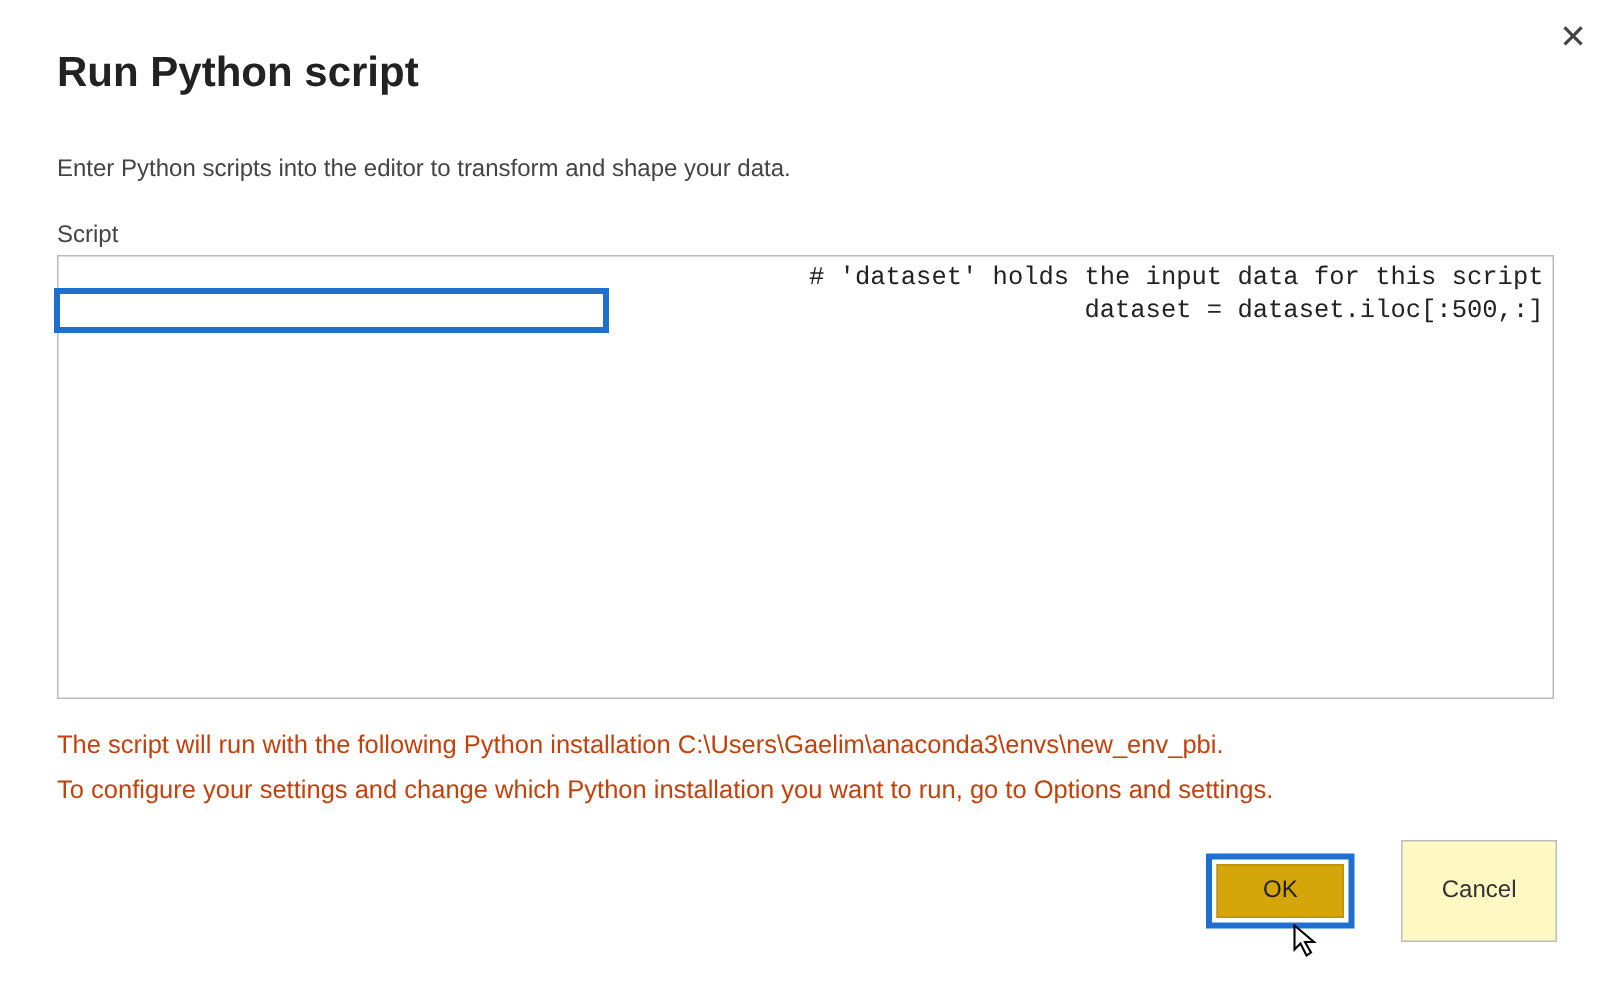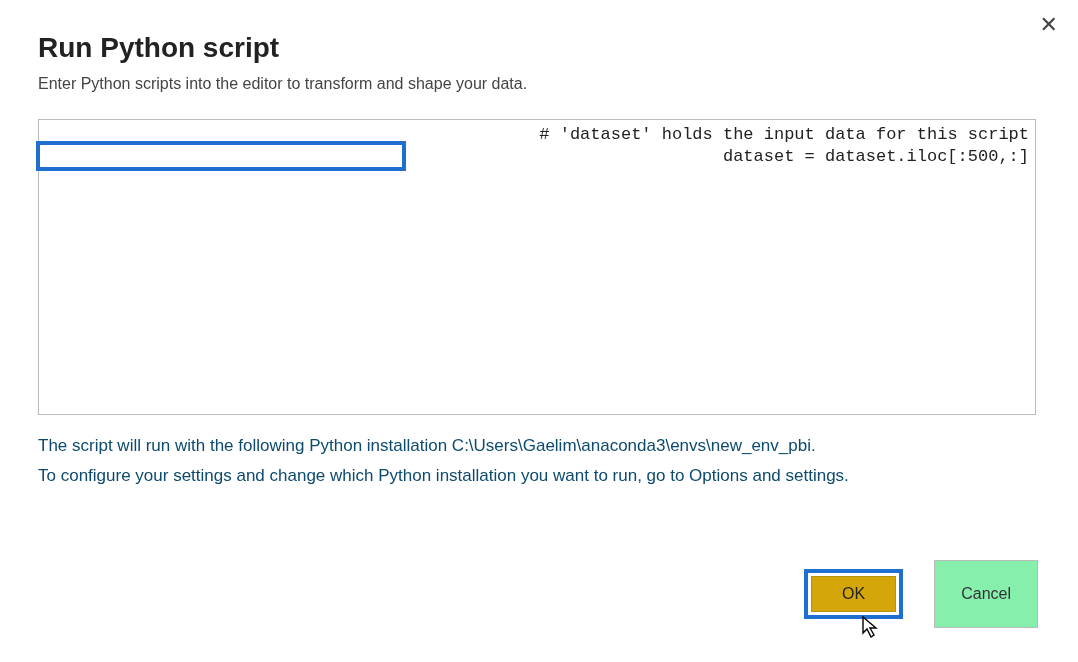--- a/index.html
+++ b/index.html
@@ -22,21 +22,21 @@
       border: none;
       font-family: inherit;
     }
     .dialog-content {
       padding: 32px 38px 0 38px;
     }
     .title {
       font-size: 28px;
       font-weight: 600;
       color: #222;
-      margin-bottom: 11px;
+      margin-bottom: 40px;
     }
     .subtitle {
       font-size: 16px;
       color: #444;
       margin-bottom: 26px;
     }
     .script-label {
       font-size: 16px;
       color: #444;
       margin-bottom: 4px;
@@ -64,40 +64,40 @@
       left: -2px;
       top: 22px;
       width: 370px;
       height: 30px;
       border: 4px solid #1f6fd1;
       pointer-events: none;
     }
     .footer-info {
       margin-top: 16px;
       font-size: 17px;
-      color: #0c4a6e;
+      color: #c2410c;
       line-height: 30px;
     }
     .button-row {
       position: absolute;
       right: 40px;
       bottom: 34px;
       display: flex;
       gap: 31px;
       align-items: center;
     }
     .ok-wrap {
       border: 4px solid #1f6fd1;
       padding: 3px;
     }
     .btn {
       font-size: 16px;
       padding: 24px 26px;
       border: 1px solid #bbb;
-      background: #86efac;
+      background: #fef9c3;
       color: #333;
       cursor: pointer;
       font-family: inherit;
     }
     .btn.ok {
       background: #d4a60a;
       border-color: #b8920a;
       color: #222;
       padding: 8px 30px;
     }
@@ -110,20 +110,21 @@
     .cursor svg { display:block; }
   </style>
 </head>
 <body>
 
 <button class="close-btn">✕</button>
 
 <div class="dialog-content">
   <h1 class="title">Run Python script</h1>
   <div class="subtitle">Enter Python scripts into the editor to transform and shape your data.</div>
+  <div class="script-label">Script</div>
   <div class="script-area-wrap">
     <textarea class="script-area" spellcheck="false" style=""># 'dataset' holds the input data for this script
 dataset = dataset.iloc[:500,:]</textarea>
     <div class="highlight-box"></div>
   </div>
   <div class="footer-info">
     <div>The script will run with the following Python installation C:\Users\Gaelim\anaconda3\envs\new_env_pbi.</div>
     <div>To configure your settings and change which Python installation you want to run, go to Options and settings.</div>
   </div>
 </div>

